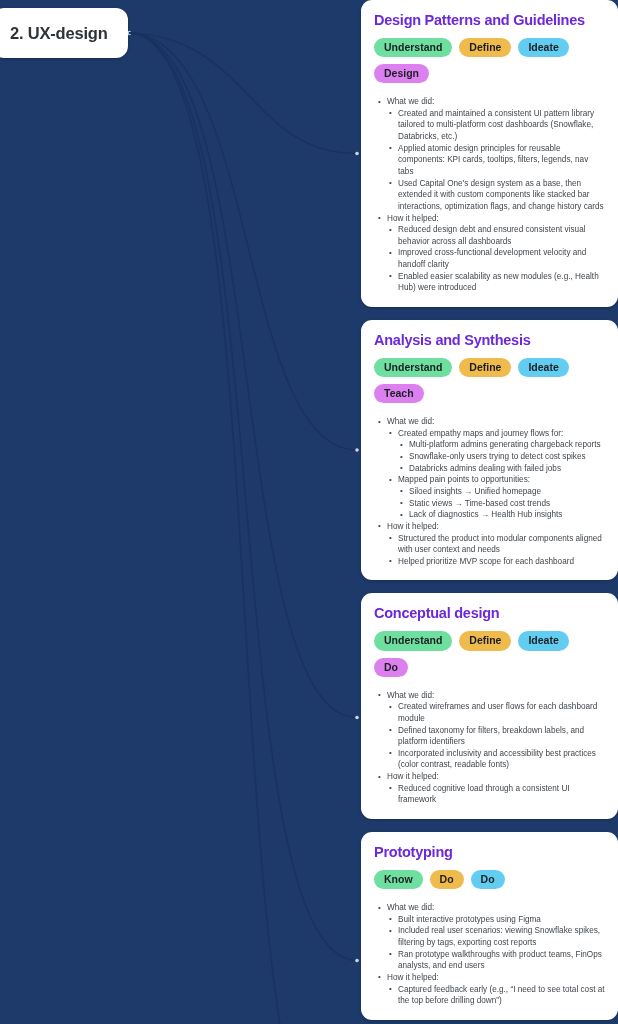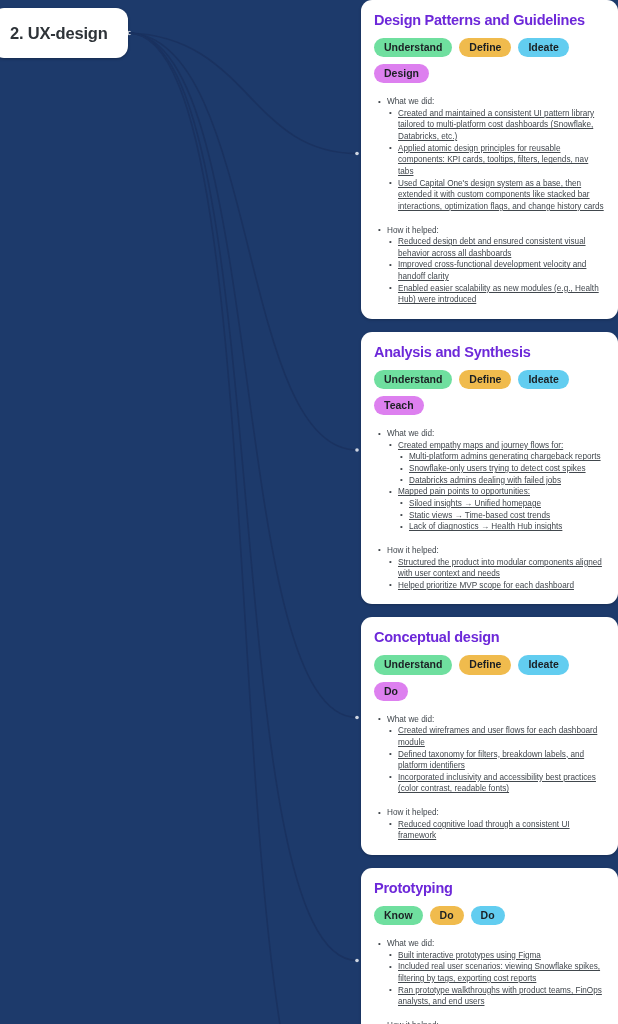--- a/index.html
+++ b/index.html
@@ -77,35 +77,33 @@
   
   .body { padding-left: 2px; }
   ul.lv1 { list-style: none; margin: 0; padding: 0; }
   ul.lv1 > li {
     position: relative;
     padding-left: 11px;
     font-size: 8.2px;
     line-height: 1.42;
     color: #41474d;
     margin-bottom: 0px;
-    margin-top: 12px;
   }
   ul.lv1 > li > .txt::before {
     content: "\2022";
     position: absolute; left: 2px; top: -0.5px;
     font-size: 8px; color: #41474d;
   }
   ul.lv2 { list-style: none; margin: 0 0 0 0; padding: 0; }
   ul.lv2 > li {
     position: relative;
     padding-left: 11px;
     font-size: 8.2px;
     line-height: 1.42;
     color: #41474d;
-    text-decoration: underline;
   }
   ul.lv2 > li > .txt::before {
     content: "\2022";
     position: absolute; left: 2px; top: -0.5px;
     font-size: 8px; color: #41474d;
   }
   ul.lv3 { list-style: none; margin: 0; padding: 0; }
   ul.lv3 > li {
     position: relative;
     padding-left: 11px;

